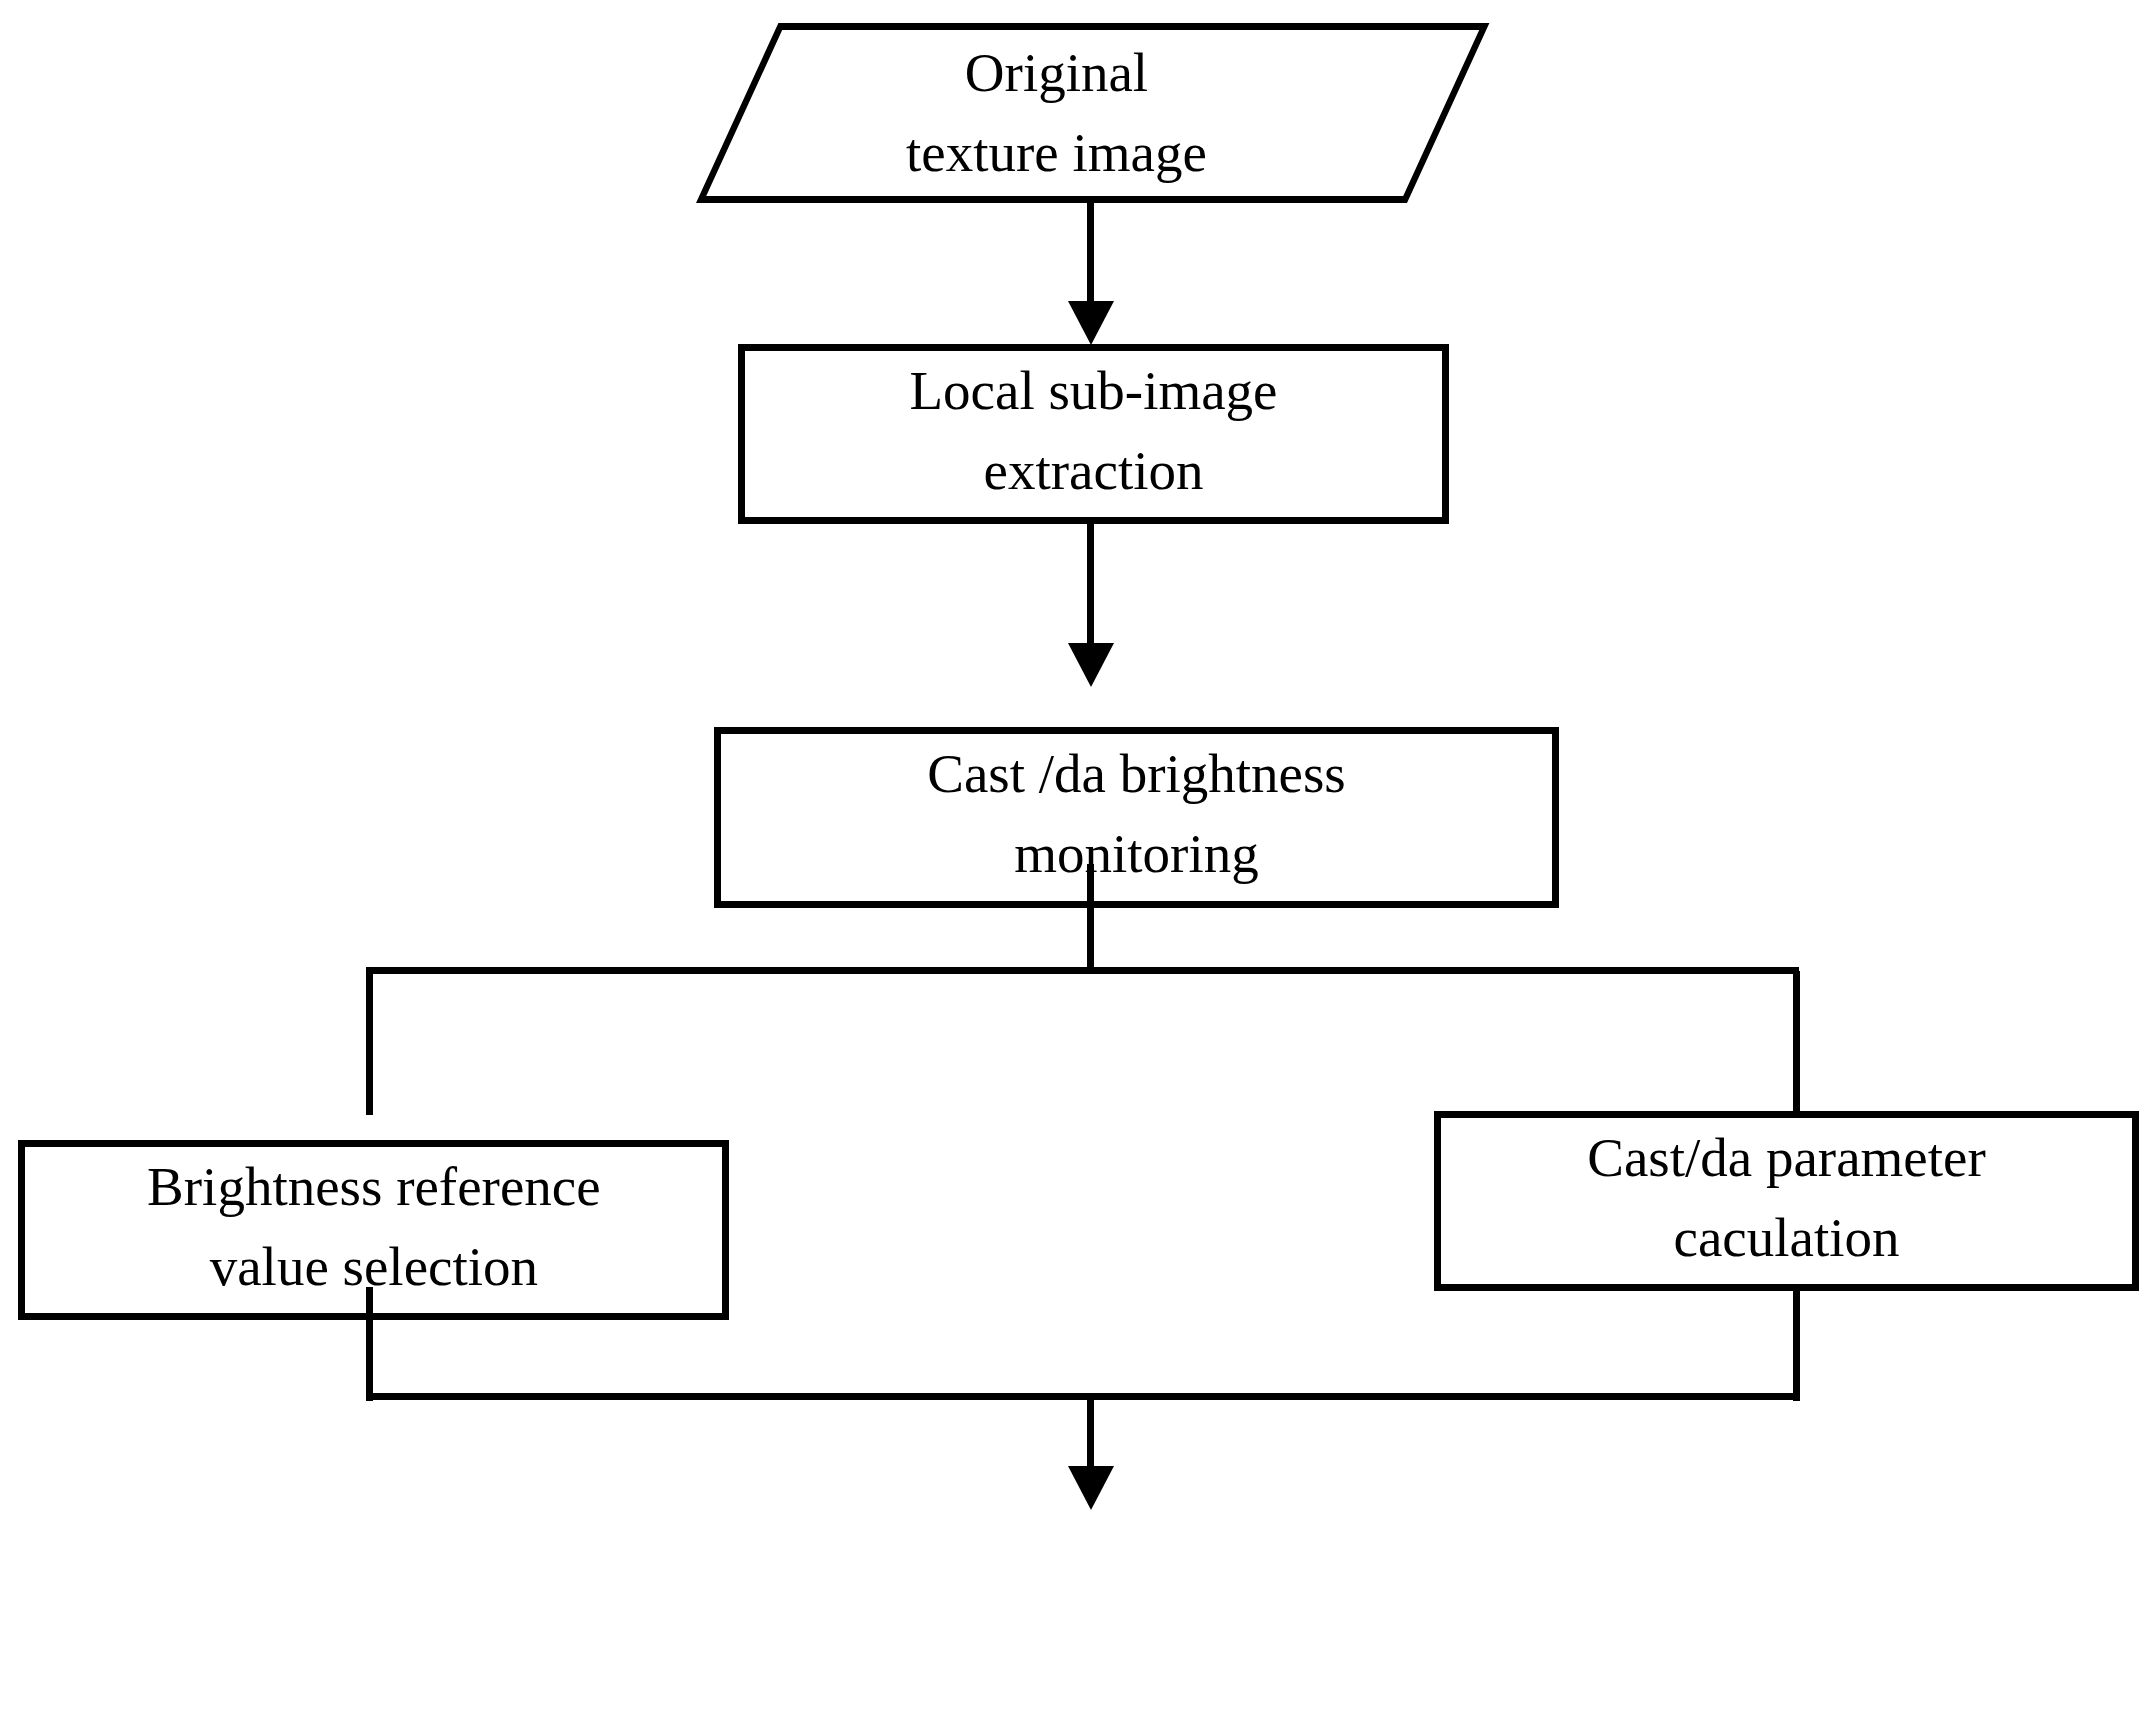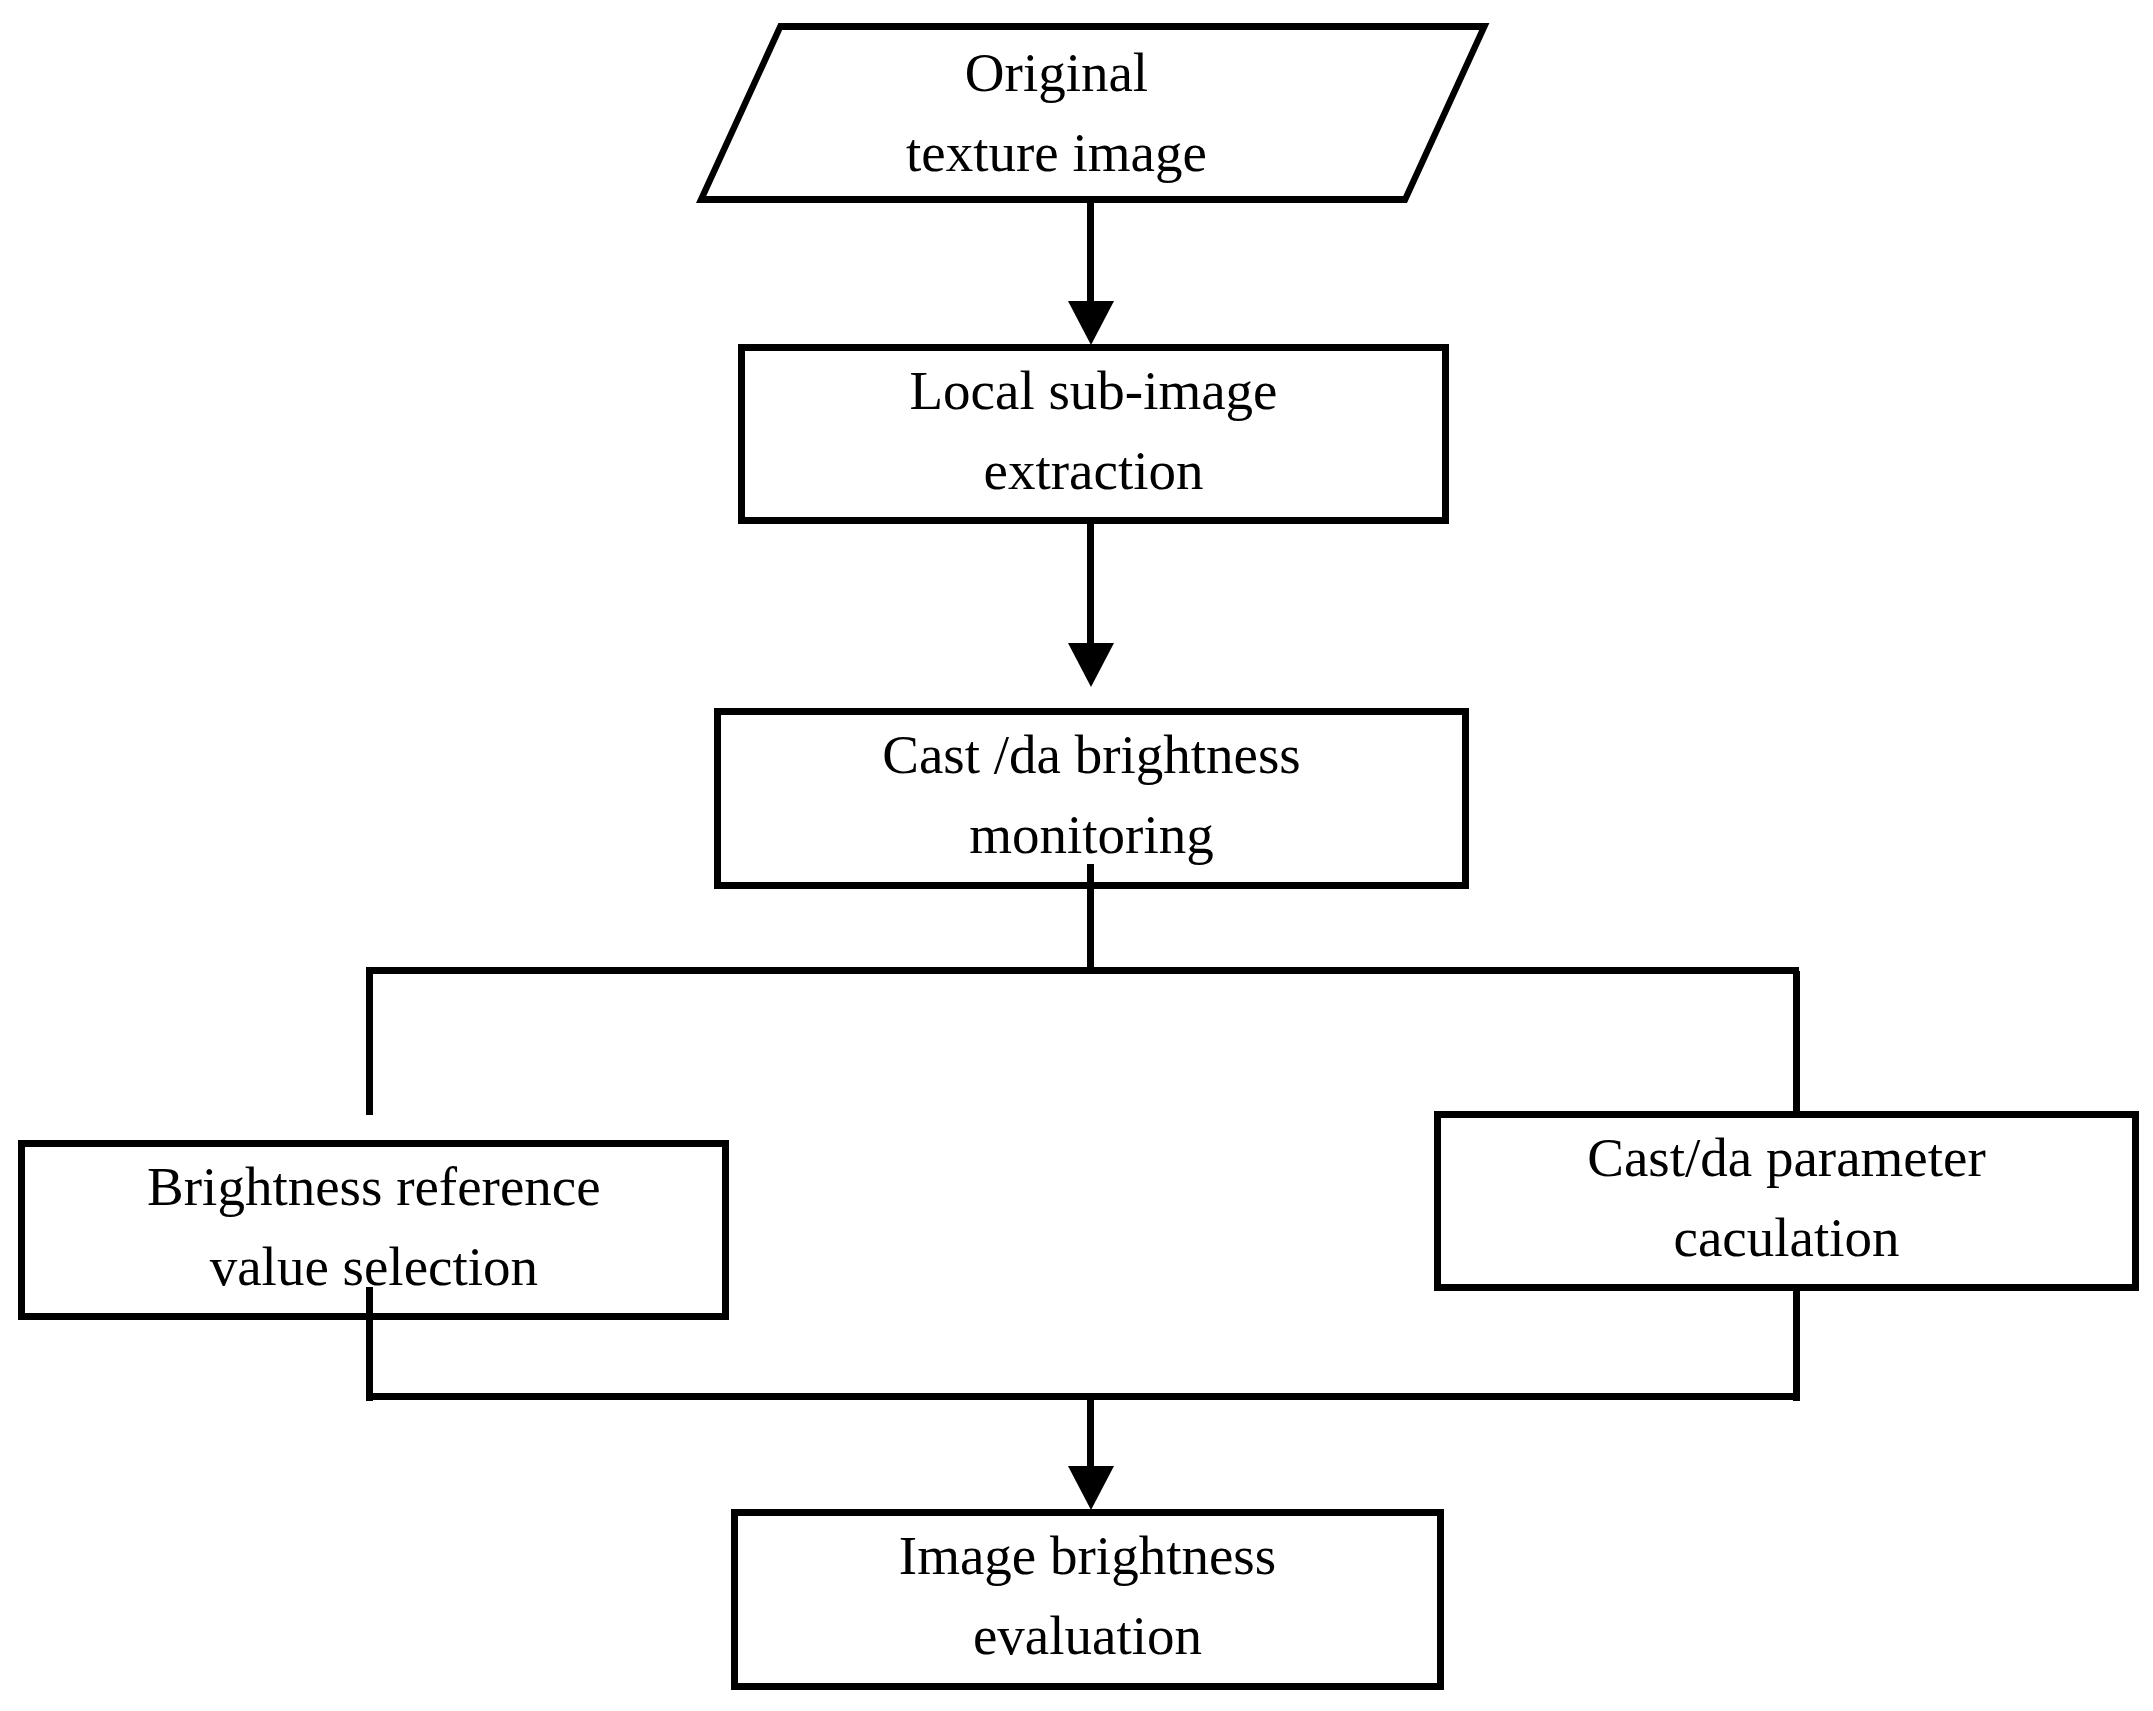--- a/index.html
+++ b/index.html
@@ -79,21 +79,21 @@
   <div class="arrow-down" style="left:1068px; top:301px;"></div>
 
   <div class="node" style="left:738px; top:344px; width:711px; height:180px;">
     <div class="label">Local sub-image
 extraction</div>
   </div>
 
   <div class="vline" style="left:1087px; top:522px; height:123px;"></div>
   <div class="arrow-down" style="left:1068px; top:643px;"></div>
 
-  <div class="node" style="left:714px; top:708px; width:755px; height:181px;">
+  <div class="node" style="left:714px; top:727px; width:845px; height:181px;">
     <div class="label">Cast /da brightness
 monitoring</div>
   </div>
 
   <div class="vline" style="left:1087px; top:864px; height:110px;"></div>
   <div class="hline" style="left:366px; top:967px; width:1433px;"></div>
   <div class="vline" style="left:366px; top:971px; height:144px;"></div>
   <div class="vline" style="left:1793px; top:971px; height:144px;"></div>
 
   <div class="node" style="left:18.4px; top:1140px; width:711px; height:180px;">
@@ -106,19 +106,15 @@
 caculation</div>
   </div>
 
   <div class="vline" style="left:366px; top:1287px; height:114px;"></div>
   <div class="vline" style="left:1793px; top:1287px; height:114px;"></div>
   <div class="hline" style="left:366px; top:1393px; width:1433px;"></div>
 
   <div class="vline" style="left:1087px; top:1397px; height:72px;"></div>
   <div class="arrow-down" style="left:1068px; top:1466px;"></div>
 
-  <div class="node" style="left:731px; top:1509px; width:713px; height:181px;">
-    <div class="label">Image brightness
-evaluation</div>
-  </div>
 
 </div>
 
 
 </body></html>

